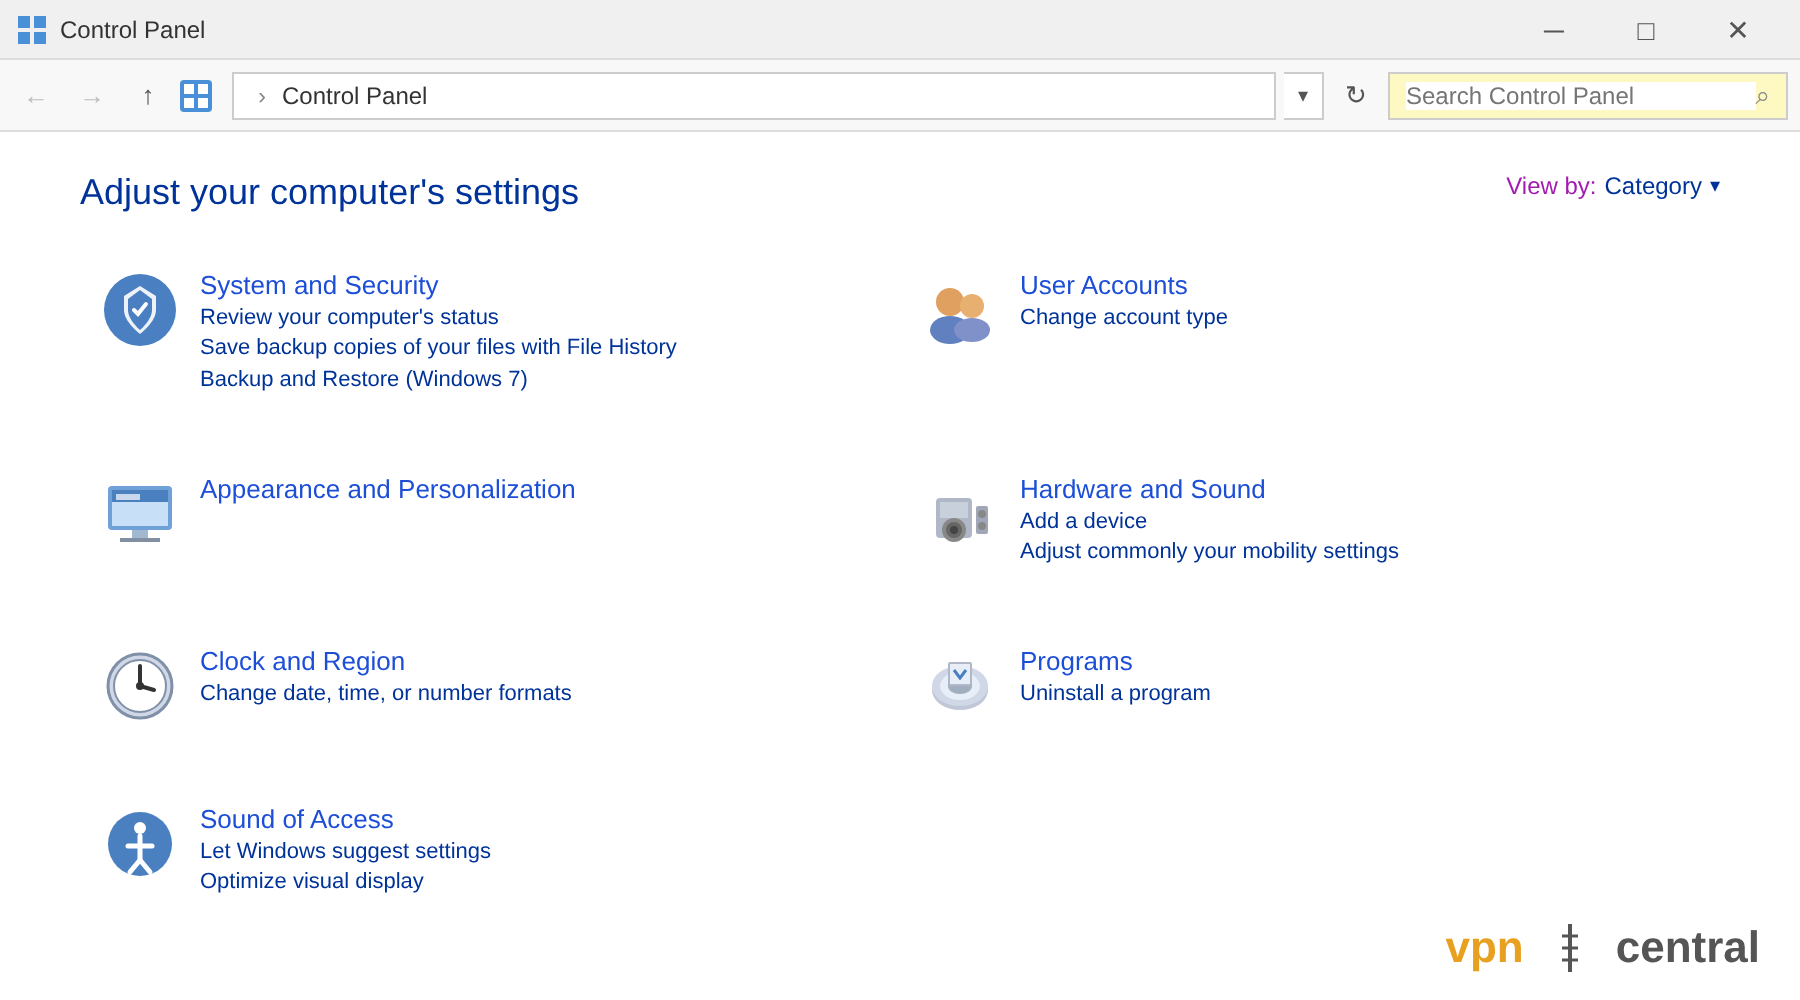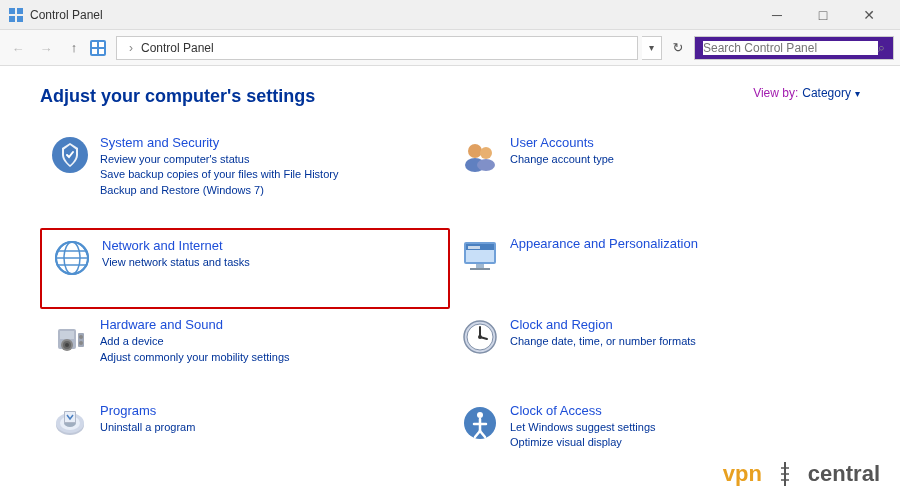--- a/index.html
+++ b/index.html
@@ -96,21 +96,21 @@
       border-radius: 2px;
     }
     .breadcrumb-separator { color: #888; margin: 0 4px; }
     .search-bar {
       width: 200px;
       height: 24px;
       border: 1px solid #ccc;
       display: flex;
       align-items: center;
       padding: 0 8px;
-      background: #4c1d95;
+      background: #fef9c3;
     }
     .search-bar input {
       border: none;
       outline: none;
       font-size: 12px;
       width: 100%;
       color: #333;
     }
     .search-icon {
       color: #888;
@@ -150,21 +150,21 @@
     }
     .page-header {
       display: flex;
       justify-content: space-between;
       align-items: flex-start;
       margin-bottom: 20px;
     }
     .page-title {
       font-size: 18px;
       color: #003399;
-      font-weight: 700;
+      font-weight: 400;
     }
     .view-by {
       display: flex;
       align-items: center;
       gap: 4px;
       font-size: 12px;
       color: #333;
     }
     .view-by-label { color: #a21caf; }
     .view-by-value {
@@ -334,36 +334,20 @@
           <circle cx="26" cy="18" r="6" fill="#e8b070"></circle>
           <ellipse cx="26" cy="30" rx="9" ry="6" fill="#8090c8"></ellipse>
         </svg>
       </div>
       <div class="category-text">
         <span class="category-name">User Accounts</span>
         <span class="category-link">Change account type</span>
       </div>
     </div>
 
-    <div class="category-item network-highlight">
-      <div class="category-icon">
-        <svg width="40" height="40" viewBox="0 0 40 40">
-          <circle cx="20" cy="20" r="16" fill="none" stroke="#5090d0" stroke-width="2"></circle>
-          <ellipse cx="20" cy="20" rx="8" ry="16" fill="none" stroke="#5090d0" stroke-width="1.5"></ellipse>
-          <line x1="4" y1="20" x2="36" y2="20" stroke="#5090d0" stroke-width="1.5"></line>
-          <line x1="6" y1="13" x2="34" y2="13" stroke="#5090d0" stroke-width="1.5"></line>
-          <line x1="6" y1="27" x2="34" y2="27" stroke="#5090d0" stroke-width="1.5"></line>
-          <circle cx="20" cy="20" r="16" fill="none" stroke="#5090d0" stroke-width="2"></circle>
-        </svg>
-      </div>
-      <div class="category-text">
-        <span class="category-name">Network and Internet</span>
-        <span class="category-link">View network status and tasks</span>
-      </div>
-    </div>
 
     <div class="category-item">
       <div class="category-icon">
         <svg width="40" height="40" viewBox="0 0 40 40">
           <rect x="4" y="6" width="32" height="22" rx="2" fill="#70a0d8"></rect>
           <rect x="6" y="8" width="28" height="18" fill="#c8dff8"></rect>
           <rect x="6" y="8" width="28" height="6" fill="#4a80c0"></rect>
           <rect x="16" y="28" width="8" height="4" fill="#a0b8d0"></rect>
           <rect x="10" y="32" width="20" height="2" fill="#8090a0"></rect>
           <rect x="8" y="10" width="12" height="3" fill="white" opacity="0.7"></rect>
@@ -433,21 +417,21 @@
         <svg width="40" height="40" viewBox="0 0 40 40">
           <circle cx="20" cy="20" r="16" fill="#4a80c0"></circle>
           <circle cx="20" cy="12" r="3" fill="white"></circle>
           <line x1="20" y1="16" x2="20" y2="28" stroke="white" stroke-width="2.5" stroke-linecap="round"></line>
           <line x1="14" y1="21" x2="26" y2="21" stroke="white" stroke-width="2.5" stroke-linecap="round"></line>
           <line x1="20" y1="28" x2="15" y2="34" stroke="white" stroke-width="2.5" stroke-linecap="round"></line>
           <line x1="20" y1="28" x2="25" y2="34" stroke="white" stroke-width="2.5" stroke-linecap="round"></line>
         </svg>
       </div>
       <div class="category-text">
-        <span class="category-name">Clock of Access</span>
+        <span class="category-name">Sound of Access</span>
         <span class="category-link">Let Windows suggest settings</span>
         <span class="category-link">Optimize visual display</span>
       </div>
     </div>
 
   </div>
 </div>
 
 <div class="watermark">
   <span class="watermark-vpn">vpn</span>

